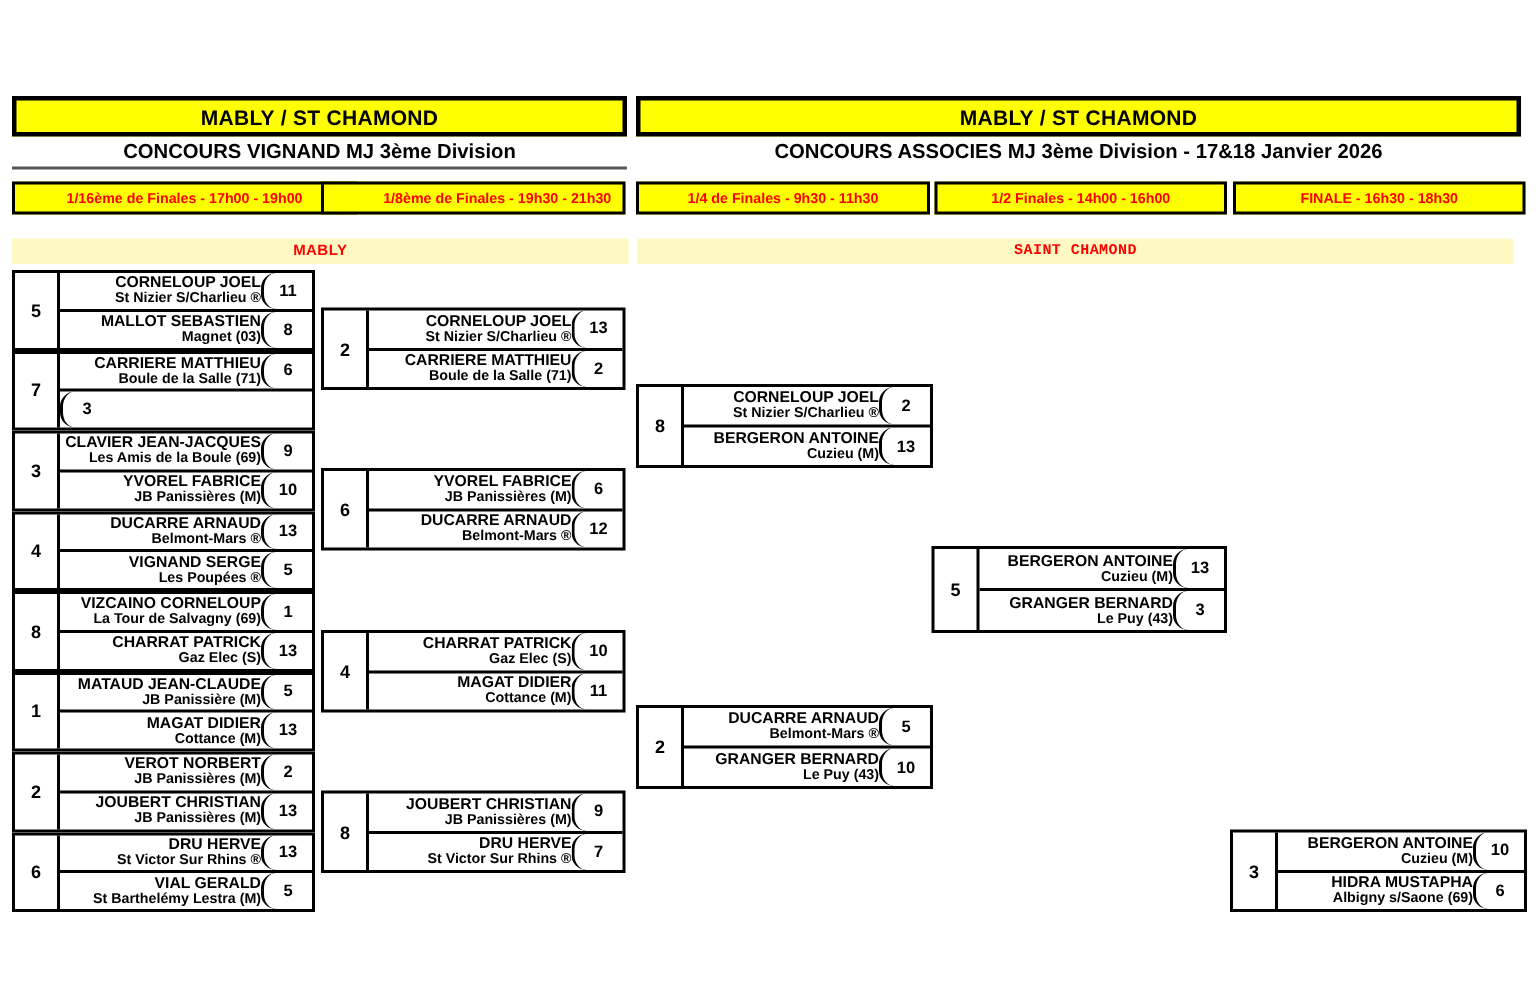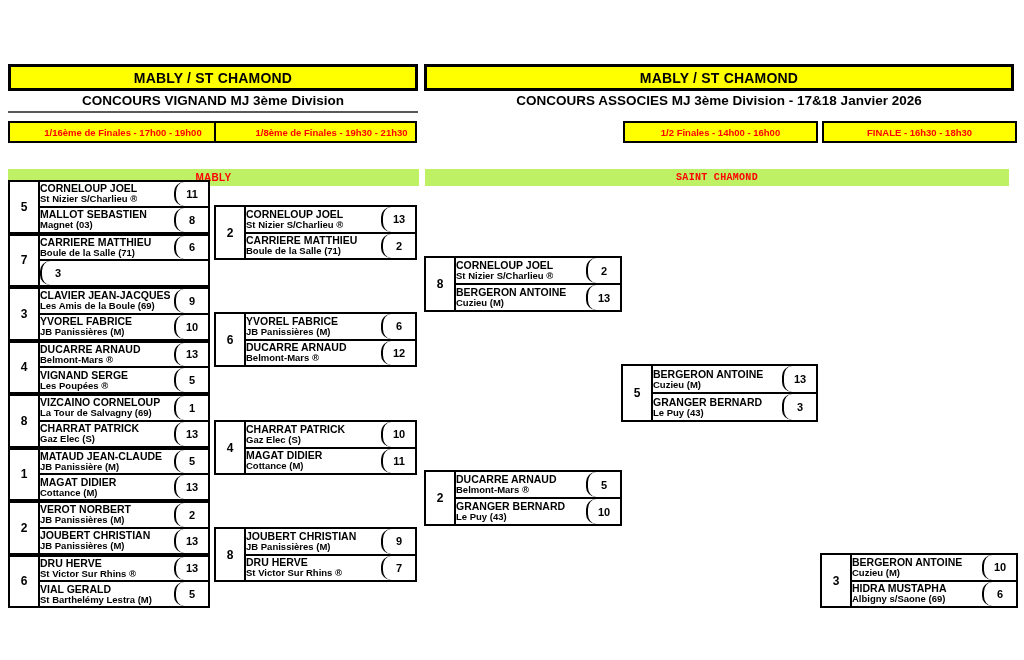--- a/index.html
+++ b/index.html
@@ -20,54 +20,55 @@
 
   .round-box{position:absolute;top:121px;height:22px;background:#FFFF00;border:2px solid #000;
     box-sizing:border-box;display:flex;align-items:center;justify-content:center;
     color:#FF0000;font-size:9.5px;}
   .rb1{left:8px;width:230px;}
   .rb2{left:214px;width:203px;padding-left:32px;}
   .rb3{left:424px;width:196px;}
   .rb4{left:623px;width:195px;}
   .rb5{left:822px;width:195px;}
 
-  .venue-bar{position:absolute;top:169px;height:17px;background:#bef264;color:#FF0000;
+  .venue-bar{position:absolute;top:159px;height:17px;background:#fef9c3;color:#FF0000;
     display:flex;align-items:center;justify-content:center;font-size:10px;letter-spacing:.3px;}
   .venue-left{left:8px;width:411px;}
   .venue-right{left:425px;width:584px;font-family:Liberation Mono, monospace;}
 
   #bracket{position:absolute;left:0;top:0;width:1024px;height:660px;}
 
   .match{position:absolute;display:flex;background:#fff;border:2px solid #000;box-sizing:border-box;}
   .match-num{width:28px;flex:0 0 28px;border-right:2px solid #000;display:flex;align-items:center;
     justify-content:center;font-size:12px;}
   .match-rows{flex:1;display:flex;flex-direction:column;min-width:0;}
   .player-row{flex:1;display:flex;min-height:0;}
   .player-row + .player-row{border-top:2px solid #000;}
-  .player-cell{flex:1;display:flex;flex-direction:column;align-items:flex-start;justify-content:center;
+  .player-cell{flex:1;display:flex;flex-direction:column;align-items:flex-end;justify-content:center;
     line-height:1.15;min-width:0;overflow:hidden;}
   .player-name{font-size:10.5px;white-space:nowrap;}
   .player-club{font-size:9.5px;white-space:nowrap;}
   .score-cell{width:32px;flex:0 0 32px;border-left:2px solid #000;display:flex;align-items:center;
     justify-content:center;font-size:11px;border-radius:10px;}
 </style>
 </head>
 <body>
 
 <div id="sheet">
 
   <div class="title-box title-left">MABLY / ST CHAMOND</div>
   <div class="title-box title-right">MABLY / ST CHAMOND</div>
 
   <div class="subtitle subtitle-left">CONCOURS VIGNAND MJ 3ème Division</div>
   <div class="subtitle-rule"></div>
   <div class="subtitle subtitle-right">CONCOURS ASSOCIES MJ 3ème Division - 17&amp;18 Janvier 2026</div>
 
   <div class="round-box rb1">1/16ème de Finales - 17h00 - 19h00</div>
   <div class="round-box rb2">1/8ème de Finales - 19h30 - 21h30</div>
+  <div class="round-box rb3">1/4 de Finales - 9h30 - 11h30</div>
   <div class="round-box rb4">1/2 Finales - 14h00 - 16h00</div>
   <div class="round-box rb5">FINALE - 16h30 - 18h30</div>
 
   <div class="venue-bar venue-left">MABLY</div>
   <div class="venue-bar venue-right">SAINT CHAMOND</div>
 
   <div id="bracket">
       <div class="match" style="left: 8px; top: 180px; width: 202px; height: 53.5px;">
     <div class="match-num">5</div>
     <div class="match-rows">

